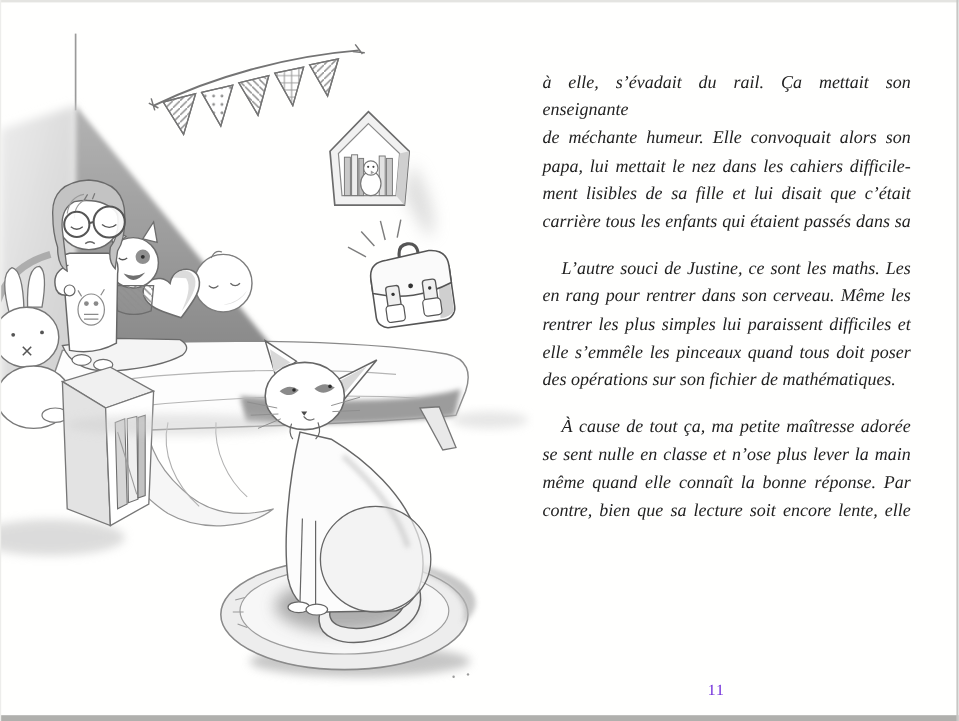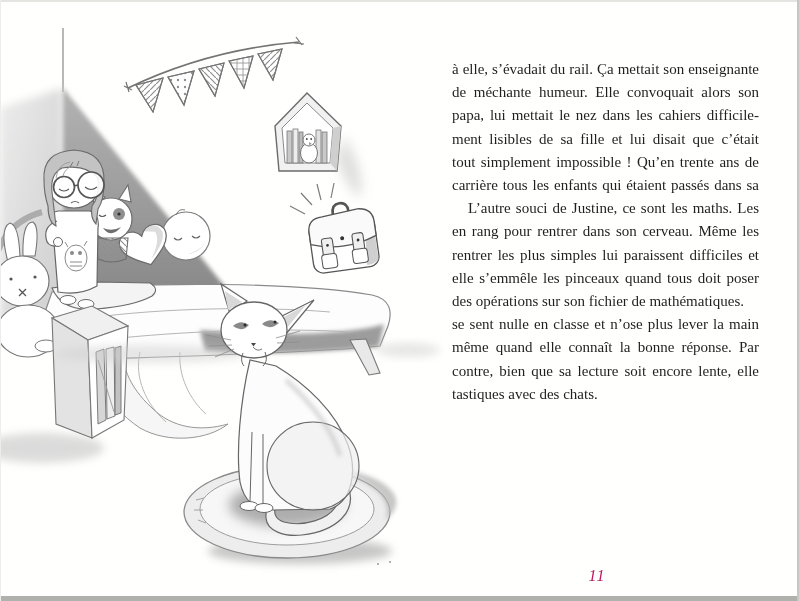--- a/index.html
+++ b/index.html
@@ -10,26 +10,26 @@
   #edge-top{left:0;top:0;width:799px;height:2px;background:#e4e4e1;}
   #edge-bottom{left:0;bottom:0;width:799px;height:5px;background:#b0b0ad;}
   #edge-right{right:0;top:0;width:2px;height:601px;background:#c7c7c4;}
   #edge-left{left:0;top:0;width:1px;height:601px;background:#ededeb;}
 
   
   #illustration-wrap{position:absolute;left:0;top:0;width:445px;height:601px;}
 
   
   #text-block{position:absolute;left:452px;top:58px;width:307px;
-              font-size:15px;line-height:23.2px;color:#1f1f1f;text-align:justify;}
+              font-size:15px;line-height:23.2px;color:#1f1f1f;text-align:justify;font-style:italic;}
   .line{text-align-last:justify;}
   .line.pl{text-align-last:left;}
-  .line.ind{text-indent:16px;}
+  .line.ind{text-indent:16px;margin-top:16px;}
   #folio{position:absolute;left:452px;top:567px;width:290px;text-align:center;
-         font-size:16px;color:#be185d;letter-spacing:1px;font-style:italic;}
+         font-size:13px;color:#6d28d9;letter-spacing:1px;}
 </style>
 </head>
 <body>
 
 <div id="frame">
 
   <div id="illustration-wrap">
     <svg width="445" height="601" viewBox="0 0 445 601">
       <defs>
         <filter id="b2" x="-30%" y="-30%" width="160%" height="160%">
@@ -251,35 +251,34 @@
       </g>
     </svg>
   </div>
 
   <div id="text-block">
     <div>
       <div class="line">à elle, s’évadait du rail. Ça mettait son enseignante</div>
       <div class="line">de méchante humeur. Elle convoquait alors son</div>
       <div class="line">papa, lui mettait le nez dans les cahiers difficile-</div>
       <div class="line">ment lisibles de sa fille et lui disait que c’était</div>
-      <div class="line">tout simplement impossible ! Qu’en trente ans de</div>
       <div class="line">carrière tous les enfants qui étaient passés dans sa</div>
     </div>
     <div>
       <div class="line ind">L’autre souci de Justine, ce sont les maths. Les</div>
       <div class="line">en rang pour rentrer dans son cerveau. Même les</div>
       <div class="line">rentrer les plus simples lui paraissent difficiles et</div>
       <div class="line">elle s’emmêle les pinceaux quand tous doit poser</div>
       <div class="line pl">des opérations sur son fichier de mathématiques.</div>
     </div>
     <div>
+      <div class="line ind">À cause de tout ça, ma petite maîtresse adorée</div>
       <div class="line">se sent nulle en classe et n’ose plus lever la main</div>
       <div class="line">même quand elle connaît la bonne réponse. Par</div>
       <div class="line">contre, bien que sa lecture soit encore lente, elle</div>
-      <div class="line pl">tastiques avec des chats.</div>
     </div>
   </div>
 
   <div id="folio">11</div>
 
   <div class="edge" id="edge-top"></div>
   <div class="edge" id="edge-bottom"></div>
   <div class="edge" id="edge-right"></div>
   <div class="edge" id="edge-left"></div>
 </div>

